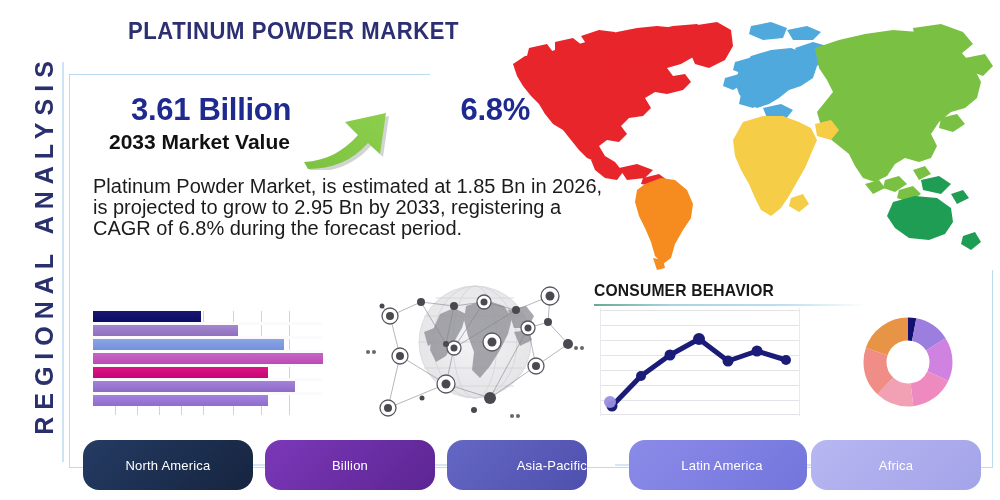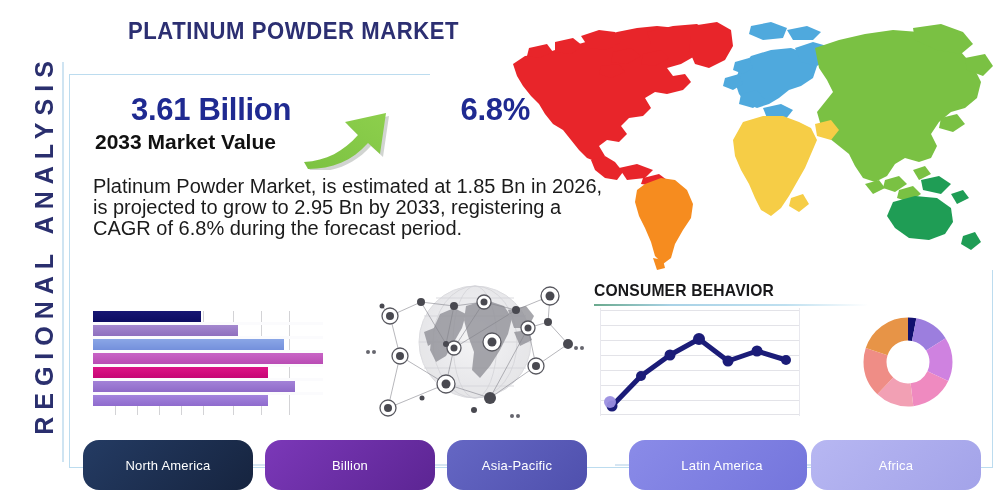--- a/index.html
+++ b/index.html
@@ -48,21 +48,21 @@
   }
 
   
   .kpi{position:absolute;left:95px;top:92px;width:420px;height:80px;}
   .kpi-big{
     position:absolute;left:36px;top:0px;
     font-size:31px;font-weight:700;color:#1f2a91;white-space:nowrap;
     letter-spacing:-.3px;
   }
   .kpi-sub{
-    position:absolute;left:0;top:38px;
+    position:absolute;left:14px;top:38px;
     font-size:21px;font-weight:700;color:#111;white-space:nowrap;
   }
   .cagr{position:absolute;left:400px;top:92px;width:130px;height:80px;text-align:right;}
   .cagr-big{
     position:absolute;left:0;top:0;width:130px;
     font-size:31px;font-weight:700;color:#1f2a91;letter-spacing:-.3px;
   }
   .cagr-sub{
     position:absolute;left:0;top:40px;width:130px;
     font-size:21px;font-weight:700;color:#111;
@@ -406,21 +406,21 @@
     <div class="region-link" style="left:350px;width:24px;"></div>
     <div class="region-link" style="left:532px;width:24px;"></div>
     <div class="region-link" style="left:714px;width:24px;"></div>
 
     <div class="region-btn" style="left:0px;width:170px;background:linear-gradient(135deg,#243b63,#16243f);">
       <span>North America</span>
     </div>
     <div class="region-btn" style="left:182px;width:170px;background:linear-gradient(135deg,#7b38b8,#5c2593);">
       <span>Billion</span>
     </div>
-    <div class="region-btn" style="left:364px;width:140px;background:linear-gradient(135deg,#6567c4,#4f50ad);">
+    <div class="region-btn" style="left:364px;width:140px;background:linear-gradient(135deg,#6567c4,#4f50ad);justify-content:flex-end;">
       <span>Asia-Pacific</span>
     </div>
     <div class="region-btn" style="left:546px;width:170px;background:linear-gradient(135deg,#8a8be8,#7475dc);padding-left:8px;">
       <span>Latin America</span>
     </div>
     <div class="region-btn" style="left:728px;width:170px;background:linear-gradient(135deg,#b7b7f2,#a3a3e9);">
       <span>Africa</span>
     </div>
   </div>
 

